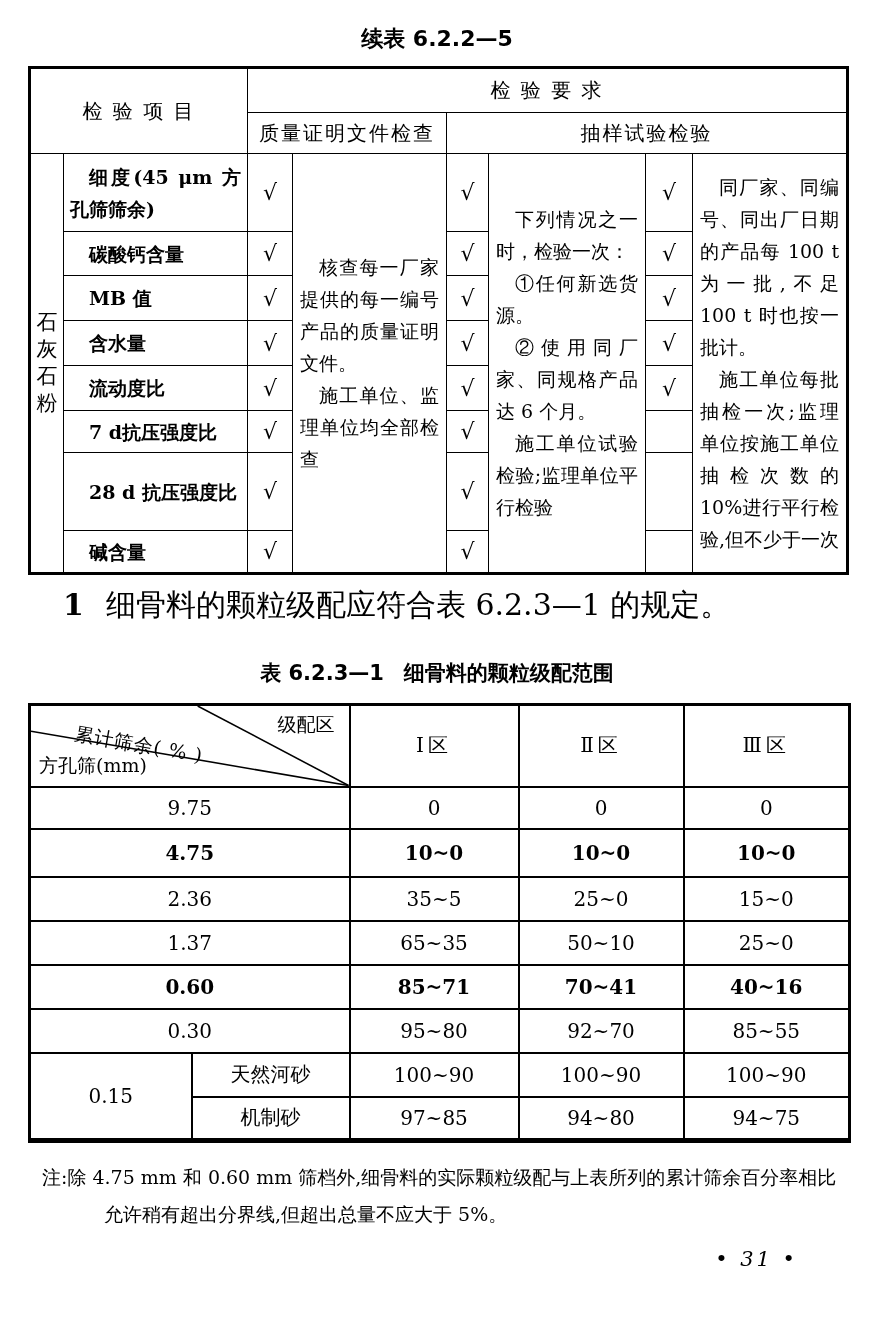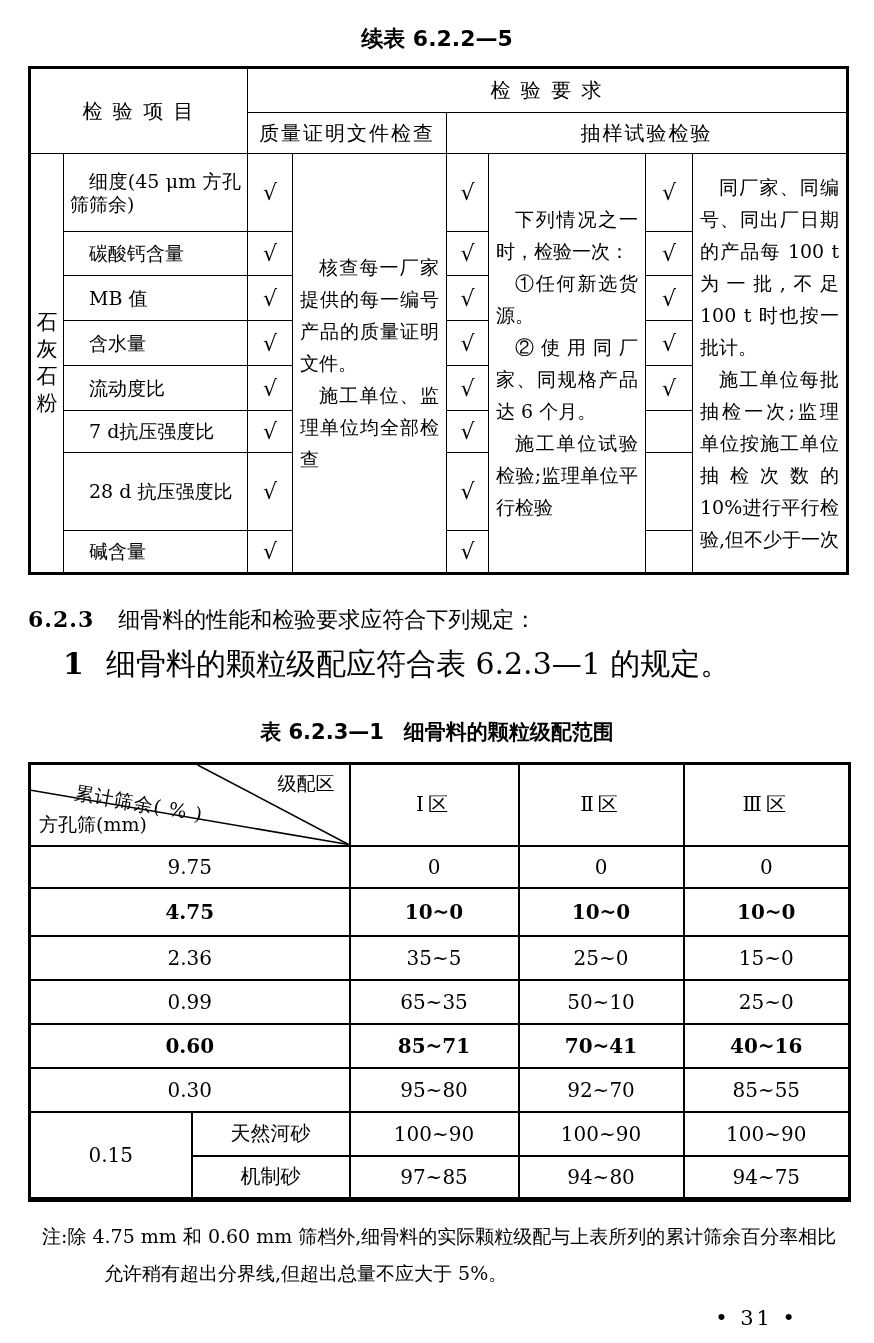--- a/index.html
+++ b/index.html
@@ -17,28 +17,28 @@
   .t1-title { margin-bottom:12px; }
   .t2-title { margin-top:40px; font-size:21px; }
   .t2-title .tt2 { margin-left:20px; }
 
   .clause { margin-top:30px; font-size:22px; line-height:28px; }
   .clause .cno { font-weight:bold; margin-right:24px; letter-spacing:1px; }
   .subitem { margin-top:16px; margin-left:35px; font-size:30px; line-height:28px; }
   .subitem .cno { font-weight:bold; margin-right:22px; }
 
   .note { margin-top:16px; font-size:19px; line-height:37px; padding-left:76px; text-indent:-62px; }
-  .pageno { text-align:right; padding-right:48px; margin-top:14px; font-size:21px; letter-spacing:3px; }
+  .pageno { text-align:right; padding-right:48px; margin-top:14px; font-size:21px; letter-spacing:3px;font-style:italic; }
 
   
   table { border-collapse:collapse; table-layout:fixed; }
   .t1 { width:818px; border:3px solid #000; }
   .t1 td { border:1px solid #000; vertical-align:middle; padding:0; font-size:20px; }
   .t1 .hc { text-align:center; letter-spacing:2px; }
-  .t1 .item { text-align:justify; text-indent:1em; padding:2px 6px; font-size:19px; line-height:23px; }
+  .t1 .item { text-align:justify; text-indent:1em; padding:2px 6px; font-size:19px; line-height:32px;font-weight:bold; }
   .t1 .chk { text-align:center; font-size:22px; }
   .t1 .mtxt { padding:4px 7px; }
   .t1 .mtxt p { margin:0; text-indent:1em; text-align:justify; font-size:19px; line-height:32px; }
   .t1 .cat { text-align:center; }
   .vert { width:22px; margin:16px auto; font-size:21px; line-height:27px; word-break:break-all; letter-spacing:0; }
 
   
   .t2 { width:820px; margin-top:16px; border:3px solid #000; border-bottom:5px solid #000; }
   .t2 td { border:2px solid #000; text-align:center; font-size:20px; vertical-align:middle; padding:0; }
   .t2 tr.b td { font-weight:bold; }
@@ -139,23 +139,20 @@
       </tr>
       <tr style="height:43px">
         <td class="item">碱含量</td>
         <td class="chk">√</td>
         <td class="chk">√</td>
         <td class="chk"></td>
       </tr>
     </tbody>
   </table>
 
-  <div class="clause">
-    <span class="cno">6.2.3</span><span>细骨料的性能和检验要求应符合下列规定：</span>
-  </div>
   <div class="subitem">
     <span class="cno">1</span><span>细骨料的颗粒级配应符合表 6.2.3—1 的规定。</span>
   </div>
 
   <div class="t2-title">
     <span>表 6.2.3—1</span><span class="tt2">细骨料的颗粒级配范围</span>
   </div>
 
   <table class="t2">
     <colgroup>
@@ -192,21 +189,21 @@
         <td>10~0</td>
         <td>10~0</td>
       </tr>
       <tr style="height:44px">
         <td colspan="2">2.36</td>
         <td>35~5</td>
         <td>25~0</td>
         <td>15~0</td>
       </tr>
       <tr style="height:44px">
-        <td colspan="2">0.99</td>
+        <td colspan="2">1.37</td>
         <td>65~35</td>
         <td>50~10</td>
         <td>25~0</td>
       </tr>
       <tr style="height:44px" class="b">
         <td colspan="2">0.60</td>
         <td>85~71</td>
         <td>70~41</td>
         <td>40~16</td>
       </tr>

